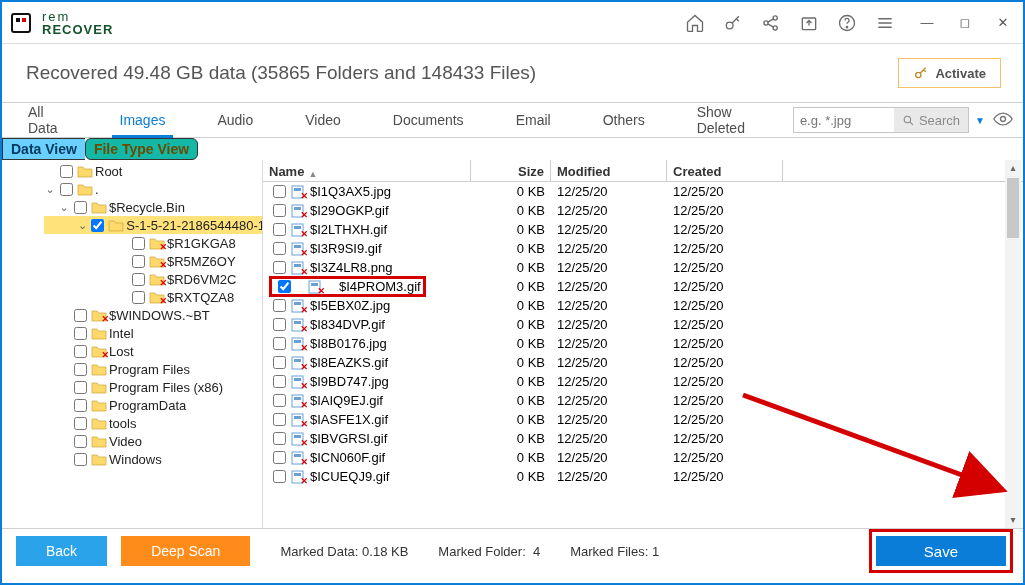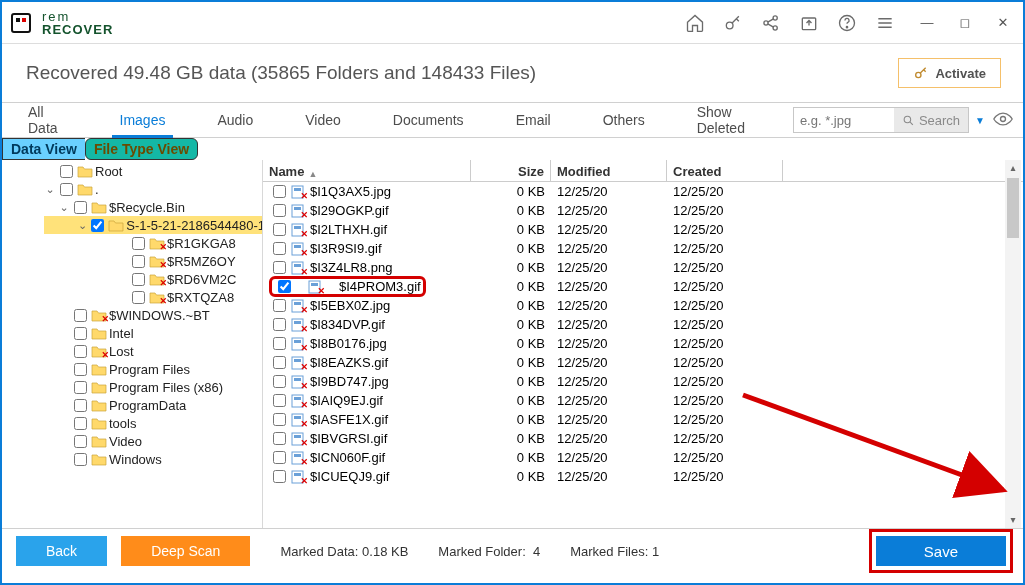--- a/index.html
+++ b/index.html
@@ -450,21 +450,21 @@
               </svg>
             </span>
             <span>$I3Z4LR8.png</span>
           </div>
     <div class="c c-size">0 KB</div>
     <div class="c c-mod">12/25/20</div>
     <div class="c c-crt">12/25/20</div>
   </div>
         <div class="row">
     <div class="c c-name">
-            <span class="highlight-box" style="display:inline-flex;align-items:center;gap:16px;padding:0 2px;border-radius:6px;">
+            <span class="highlight-box" style="display:inline-flex;align-items:center;gap:16px;padding:0 2px;">
               <input type="checkbox" checked="" style="">
               <span class="file-ico redx">
                 <svg viewBox="0 0 16 14">
                   <rect x="2" y="1" width="11" height="12" fill="#fff" stroke="#6aa0d8"></rect>
                   <rect x="4" y="3" width="7" height="3" fill="#6aa0d8"></rect>
                 </svg>
               </span>
               <span>$I4PROM3.gif</span>
             </span>
           </div>

